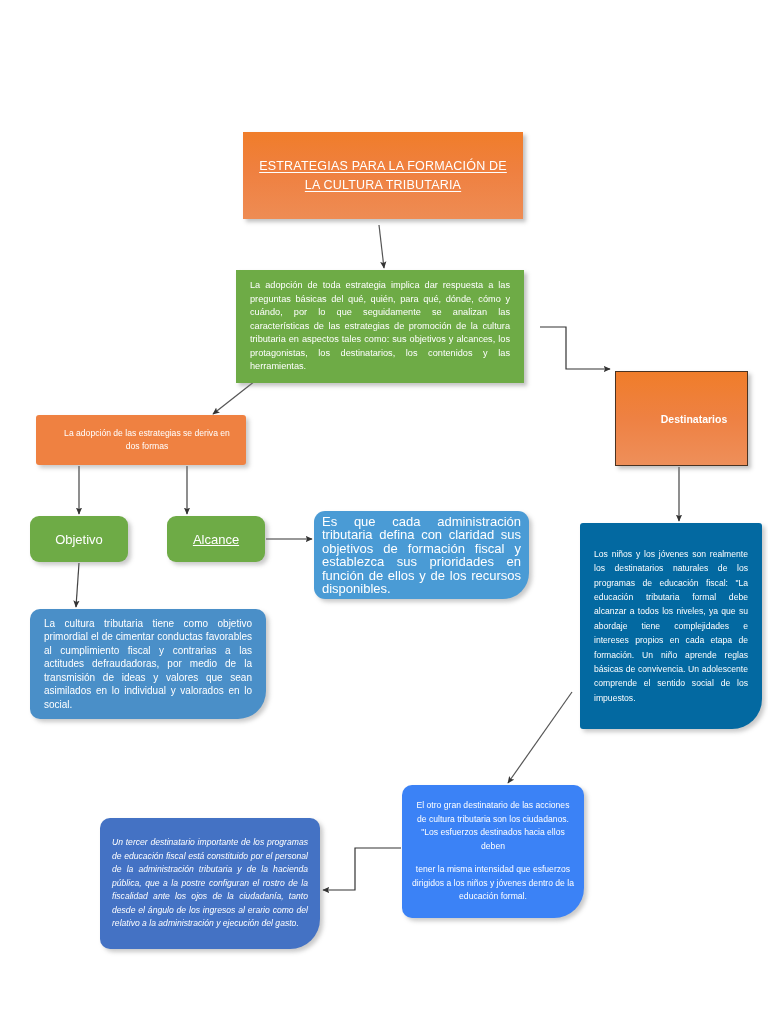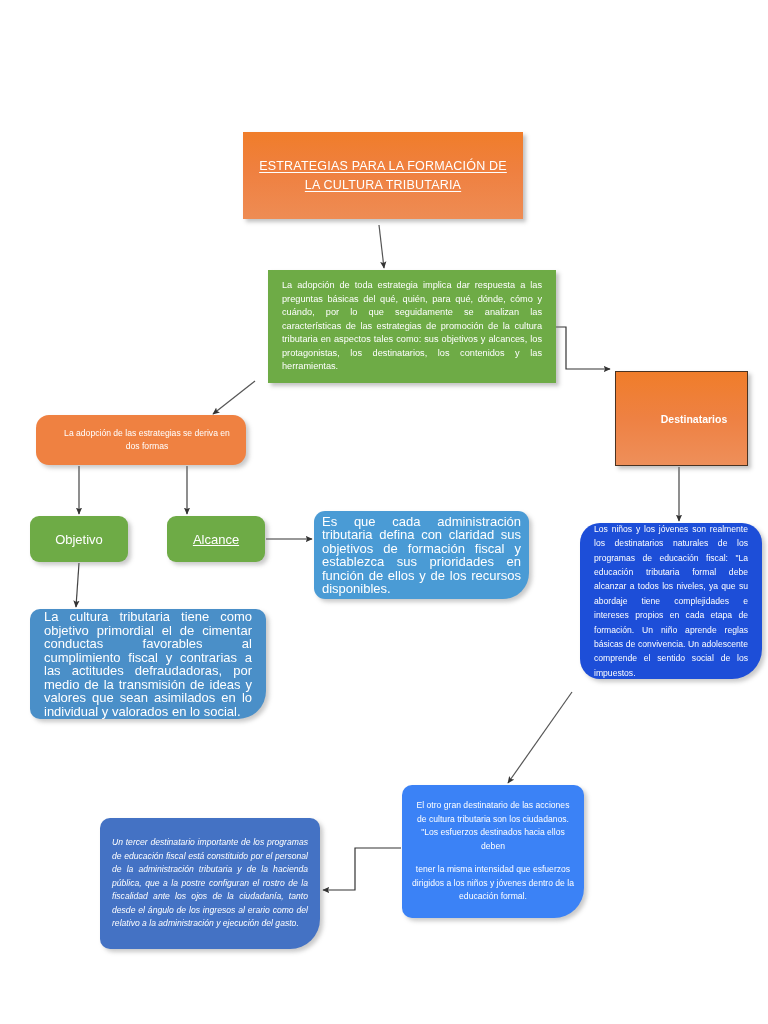--- a/index.html
+++ b/index.html
@@ -57,21 +57,21 @@
     text-align: center;
     font-size: 12.5px;
     line-height: 19px;
     letter-spacing: 0.2px;
     text-decoration: underline;
     text-underline-offset: 2px;
   }
 
   
   #green-main {
-    left: 268px;
+    left: 236px;
     top: 270px;
     width: 288px;
     height: 113px;
     background: #6eab46;
     box-shadow: 3px 3px 4px rgba(120,120,120,0.45);
   }
   #green-main .txt {
     text-align: justify;
     text-align-last: justify;
     font-size: 9.2px;
@@ -79,21 +79,21 @@
     padding: 0 14px;
   }
 
   
   #orange-deriva {
     left: 36px;
     top: 415px;
     width: 210px;
     height: 50px;
     background: #ef8141;
-    border-radius: 13px;
+    border-radius: 3px;
     box-shadow: 3px 3px 4px rgba(120,120,120,0.4);
     padding-left: 12px;
   }
   #orange-deriva .txt {
     text-align: center;
     font-size: 8.6px;
     line-height: 13px;
   }
 
   
@@ -137,21 +137,21 @@
     width: 236px;
     height: 110px;
     background: #4a8fc8;
     border-radius: 10px;
     border-bottom-right-radius: 28px;
     box-shadow: 3px 3px 4px rgba(120,120,120,0.4);
   }
   #cultura .txt {
     text-align: justify;
     text-align-last: left;
-    font-size: 13px;
+    font-size: 10px;
     line-height: 13.5px;
     padding: 0 14px;
   }
 
   
   #destinatarios {
     left: 615px;
     top: 371px;
     width: 133px;
     height: 95px;
@@ -164,23 +164,23 @@
     font-size: 10.5px;
     font-weight: bold;
     margin-left: 25px;
   }
 
   
   #ninos {
     left: 580px;
     top: 523px;
     width: 182px;
-    height: 156px;
-    background: #1d4ed8;
-    border-radius: 20px;
+    height: 206px;
+    background: #0369a1;
+    border-radius: 3px;
     border-bottom-right-radius: 30px;
     box-shadow: 3px 3px 4px rgba(120,120,120,0.4);
   }
   #ninos .txt {
     text-align: justify;
     text-align-last: left;
     font-size: 8.6px;
     line-height: 14.4px;
     padding: 0 14px;
   }

